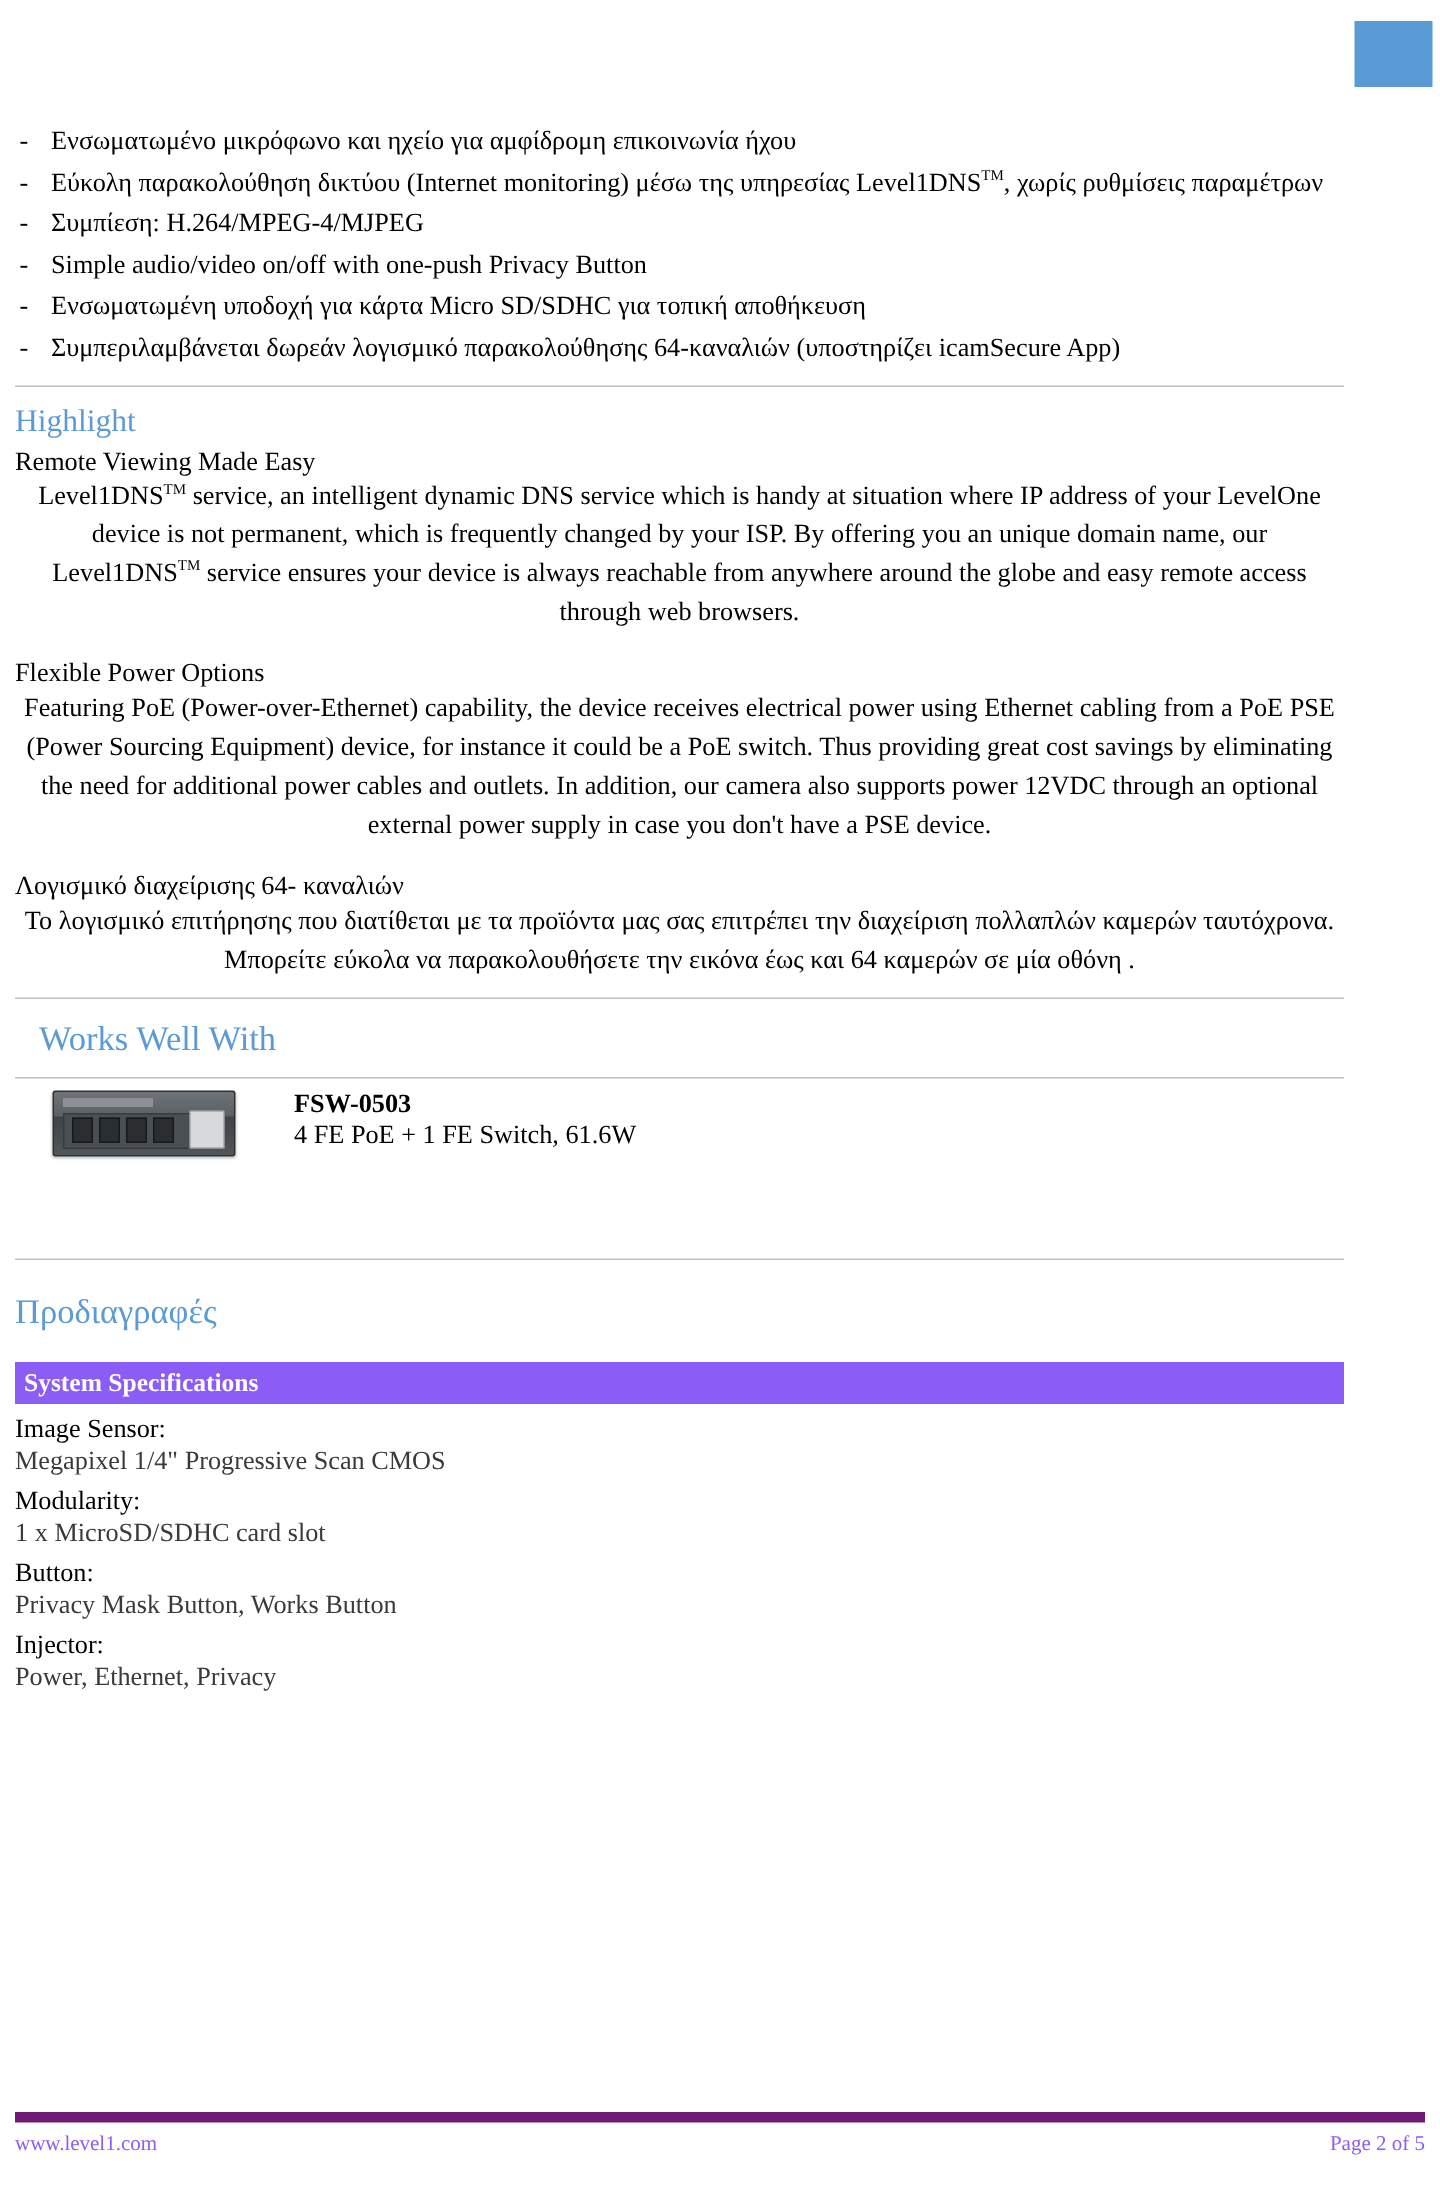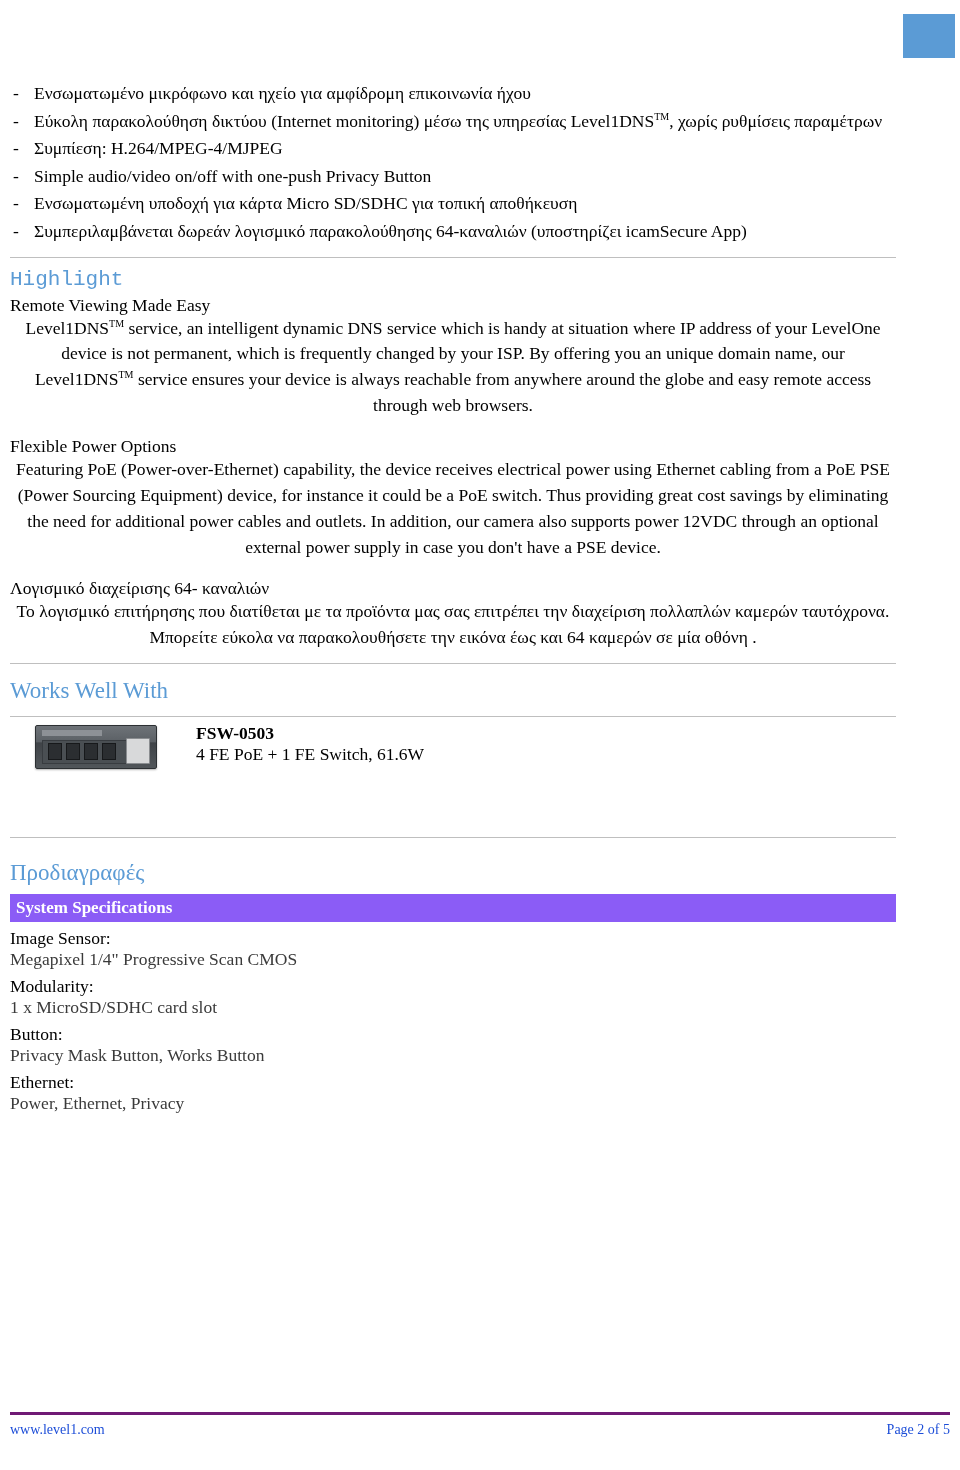--- a/index.html
+++ b/index.html
@@ -59,40 +59,40 @@
   .rule {
     border: none;
     border-top: 1px solid #bfbfbf;
     margin: 12px 0 0 0;
     width: 886px;
   }
   .section-heading {
     color: #5b9bd5;
     font-size: 21px;
     margin: 10px 0 4px 0;
-    font-family: Liberation Mono, monospace;
+    font-family: Liberation Serif, serif;
   }
   .sub-heading {
     font-size: 17.5px;
     margin: 4px 0 0 0;
   }
   .body-par {
     font-size: 17.5px;
     line-height: 1.47;
     margin: 0 0 0 0;
     width: 886px;
     text-align: center;
   }
   .gap {
     height: 14px;
   }
   .works-heading {
     color: #5b9bd5;
     font-size: 23px;
-    margin: 0 0 6px 0;
+    margin: 0 0 6px 16px;
   }
   .prod-row {
     position: relative;
     height: 96px;
   }
   .prod-img {
     position: absolute;
     left: 25px;
     top: 8px;
   }
@@ -186,21 +186,21 @@
     position: absolute;
     right: 5px;
     top: 30px;
     width: 28px;
     height: 3px;
     background: #7c8085;
   }
   .spec-heading {
     color: #5b9bd5;
     font-size: 23px;
-    margin: 0 0 8px 0;
+    margin: 0 0 20px 0;
   }
   .spec-bar {
     background: #8b5cf6;
     color: #ffffff;
     font-weight: bold;
     font-size: 17px;
     padding: 4px 6px;
     width: 874px;
   }
   .spec-label {
@@ -210,24 +210,24 @@
   .spec-value {
     font-size: 17.5px;
     color: #3a3a3a;
   }
   .footer {
     position: absolute;
     left: 10px;
     right: 10px;
     bottom: 18px;
     height: 30px;
-    border-top: 3px solid #701a75;
+    border-top: 7px solid #701a75;
     padding-top: 7px;
     font-size: 14px;
-    color: #1d4ed8;
+    color: #8b5cf6;
   }
   .footer .left { float: left; }
   .footer .right { float: right; }
 </style>
 </head>
 <body>
 
 <div class="page">
 
   <div class="corner-square"></div>
@@ -301,21 +301,21 @@
     </div>
     <div>
       <div class="spec-label">Modularity:</div>
       <div class="spec-value">1 x MicroSD/SDHC card slot</div>
     </div>
     <div>
       <div class="spec-label">Button:</div>
       <div class="spec-value">Privacy Mask Button, Works Button</div>
     </div>
     <div>
-      <div class="spec-label">Ethernet:</div>
+      <div class="spec-label">Injector:</div>
       <div class="spec-value">Power, Ethernet,  Privacy</div>
     </div>
 
   </div>
 
   <div class="footer">
     <span class="left">www.level1.com</span>
     <span class="right">Page 2 of 5</span>
   </div>
 

